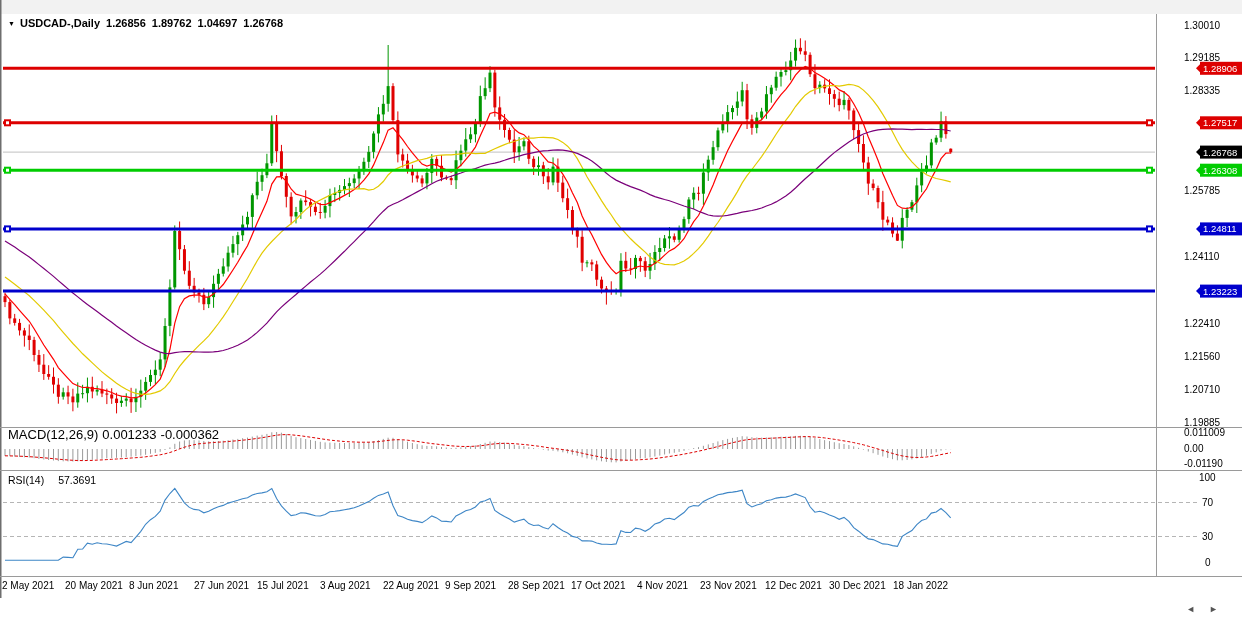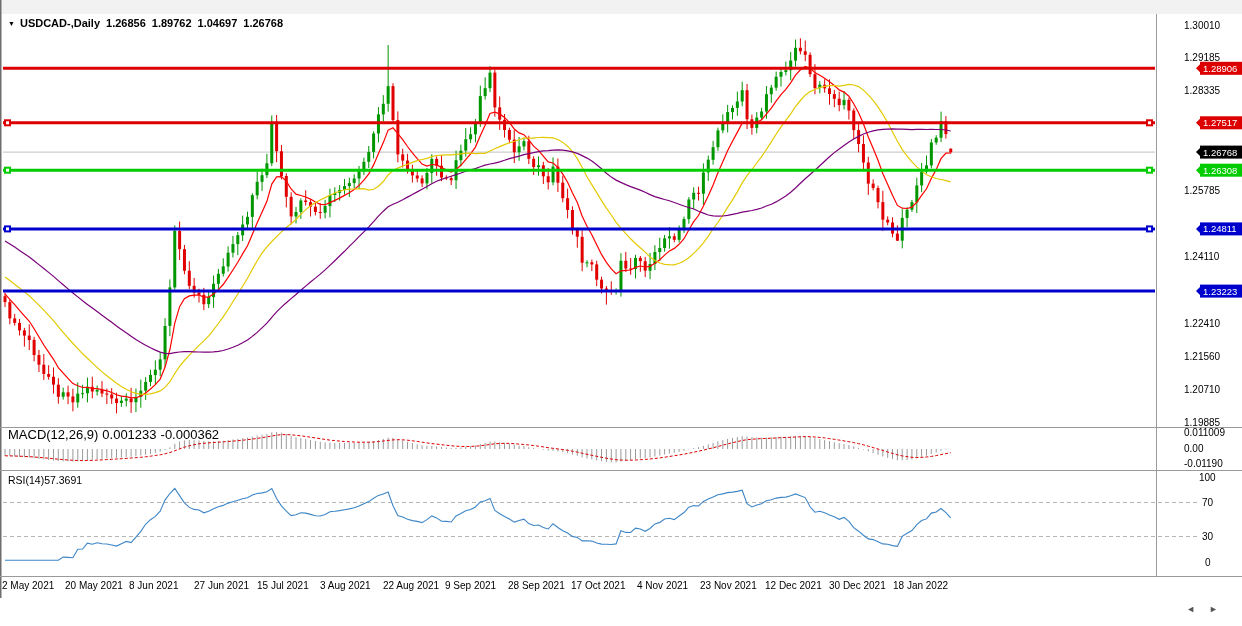--- a/index.html
+++ b/index.html
@@ -20,21 +20,21 @@
   .tf-btn.active{background:#fbfbfb;border:1px solid #9a9a9a;}
   .tf-sep{width:1px;height:11px;background:#b5b5b5;margin:0 3px;}
   
   .overlay{position:absolute;color:#000;white-space:nowrap;z-index:5;}
   #chart-title{left:8px;top:17px;font-size:11px;font-weight:600;}
   #chart-title .sym-arrow{font-size:7px;position:relative;top:-1px;margin-right:5px;}
   #chart-title span.v{margin-left:6px;font-weight:700;}
   #macd-label{left:8px;top:427px;font-size:13px;}
   #macd-label span{margin-right:4px;}
   #rsi-label{left:8px;top:474px;font-size:10.5px;}
-  #rsi-label span{margin-right:0;}
+  #rsi-label span{margin-right:14px;}
   
   #tab-bar{
     position:absolute;left:0;top:599px;width:1242px;height:21px;background:#efefef;
     border-top:2px solid #3c3c3c;display:flex;align-items:flex-end;box-sizing:border-box;
   }
   .tab{
     font-size:11px;color:#3a3a3a;padding:2px 14px 3px 14px;height:19px;line-height:14px;
     box-sizing:border-box;cursor:default;
   }
   .tab.active{

